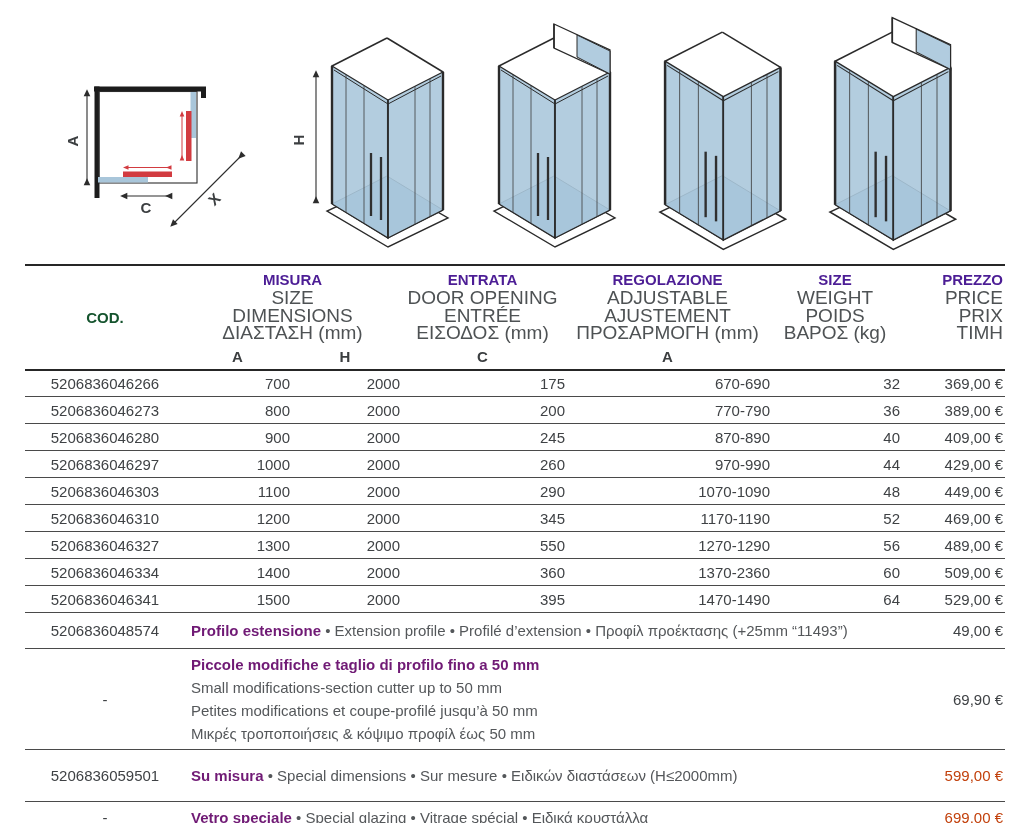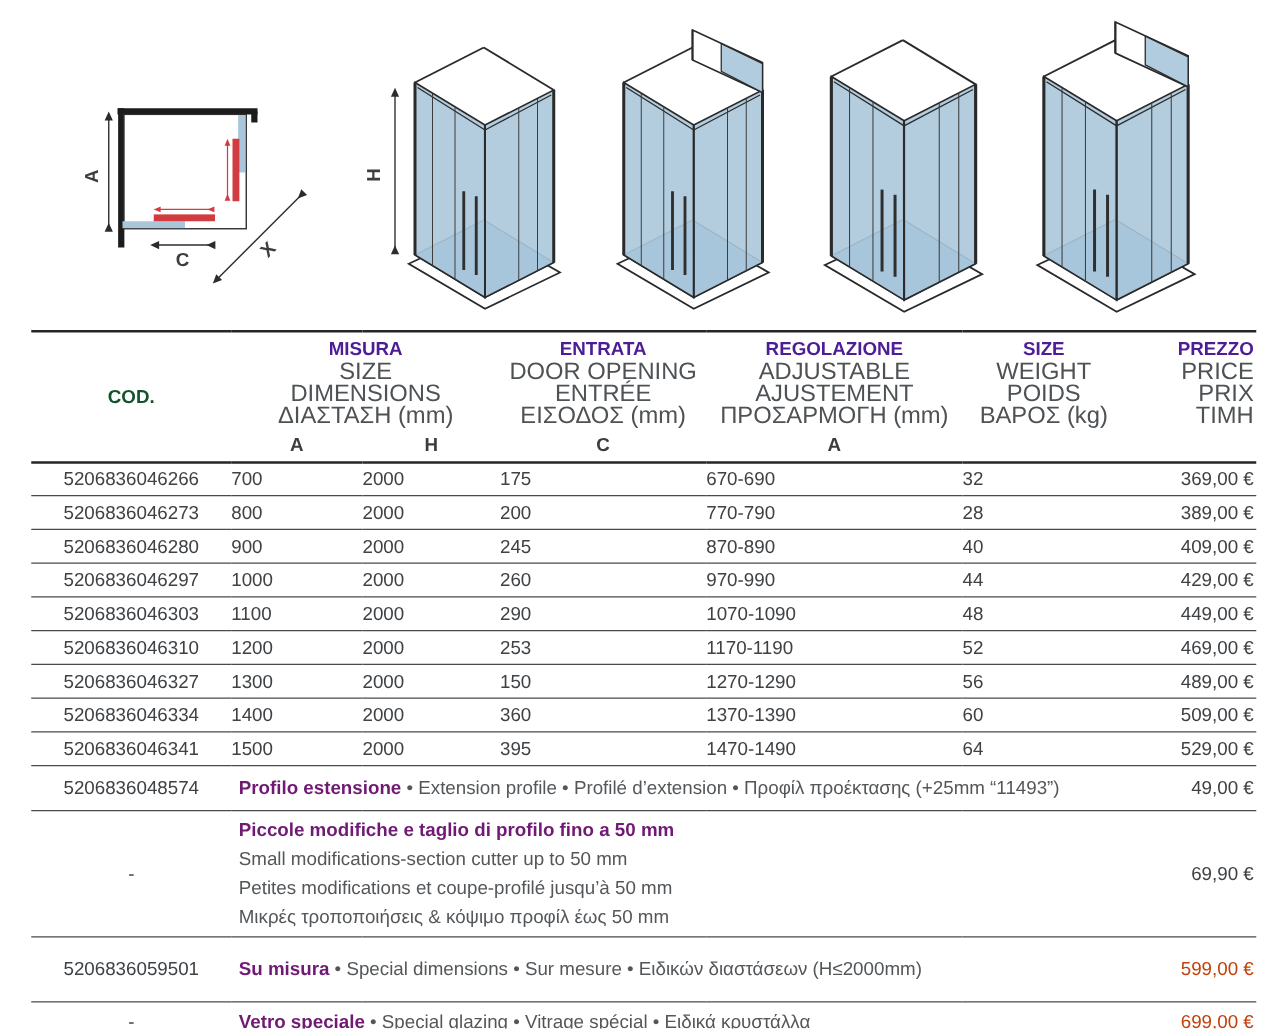--- a/index.html
+++ b/index.html
@@ -21,21 +21,21 @@
   td, th { padding:0; font-weight:normal; vertical-align:middle; }
 
   .hdr-block { text-align:center; padding:5px 0 2px 0; vertical-align:top; }
   .hdr-cod   { text-align:center; vertical-align:middle; font-weight:bold; color:#14532d; font-size:15px; }
   .h-main { font-weight:bold; color:#4c1d95; font-size:15px; line-height:18px; }
   .h-sub  { color:#4e5254; font-size:19px; line-height:17.5px; }
   .hdr-right { text-align:right; padding-right:2px; }
   .sub-letter { text-align:center; font-weight:bold; color:#3b3e40; height:26px; font-size:15px; }
 
   .c-cod   { text-align:center; height:27px; }
-  .c-num   { text-align:left; }
+  .c-num   { text-align:right; }
   .c-price { text-align:right; padding-right:2px; white-space:nowrap; }
   .c-desc  { text-align:left; padding-left:6px; }
   .b { font-weight:bold; color:#701a75; }
   .g { color:#54575a; }
   .c-desc div { line-height:23px; }
   .r-profilo  { height:36px; }
   .r-multi    { height:100px; }
   .r-multi .c-desc { padding-top:4px; padding-bottom:4px; }
   .r-sumisura { height:52px; }
   .r-vetro    { height:33px; }
@@ -205,21 +205,21 @@
           <td class="c-num">670-690</td>
           <td class="c-num">32</td>
           <td class="c-price">369,00 €</td>
         </tr>
         <tr>
           <td class="c-cod">5206836046273</td>
           <td class="c-num">800</td>
           <td class="c-num">2000</td>
           <td class="c-num">200</td>
           <td class="c-num">770-790</td>
-          <td class="c-num">28</td>
+          <td class="c-num">36</td>
           <td class="c-price">389,00 €</td>
         </tr>
         <tr>
           <td class="c-cod">5206836046280</td>
           <td class="c-num">900</td>
           <td class="c-num">2000</td>
           <td class="c-num">245</td>
           <td class="c-num">870-890</td>
           <td class="c-num">40</td>
           <td class="c-price">409,00 €</td>
@@ -239,40 +239,40 @@
           <td class="c-num">2000</td>
           <td class="c-num">290</td>
           <td class="c-num">1070-1090</td>
           <td class="c-num">48</td>
           <td class="c-price">449,00 €</td>
         </tr>
         <tr>
           <td class="c-cod">5206836046310</td>
           <td class="c-num">1200</td>
           <td class="c-num">2000</td>
-          <td class="c-num">253</td>
+          <td class="c-num">345</td>
           <td class="c-num">1170-1190</td>
           <td class="c-num">52</td>
           <td class="c-price">469,00 €</td>
         </tr>
         <tr>
           <td class="c-cod">5206836046327</td>
           <td class="c-num">1300</td>
           <td class="c-num">2000</td>
-          <td class="c-num">150</td>
+          <td class="c-num">550</td>
           <td class="c-num">1270-1290</td>
           <td class="c-num">56</td>
           <td class="c-price">489,00 €</td>
         </tr>
         <tr>
           <td class="c-cod">5206836046334</td>
           <td class="c-num">1400</td>
           <td class="c-num">2000</td>
           <td class="c-num">360</td>
-          <td class="c-num">1370-1390</td>
+          <td class="c-num">1370-2360</td>
           <td class="c-num">60</td>
           <td class="c-price">509,00 €</td>
         </tr>
         <tr>
           <td class="c-cod">5206836046341</td>
           <td class="c-num">1500</td>
           <td class="c-num">2000</td>
           <td class="c-num">395</td>
           <td class="c-num">1470-1490</td>
           <td class="c-num">64</td>

